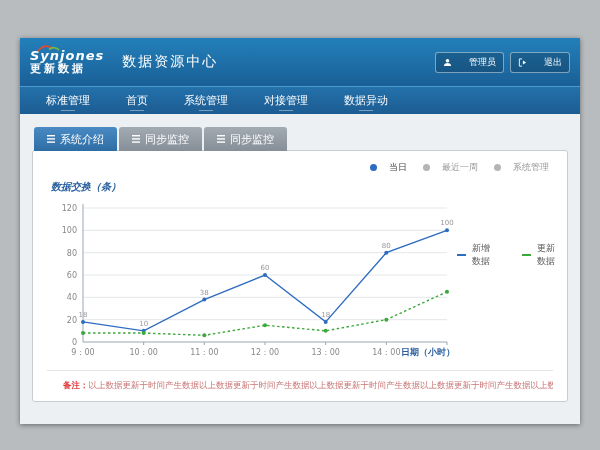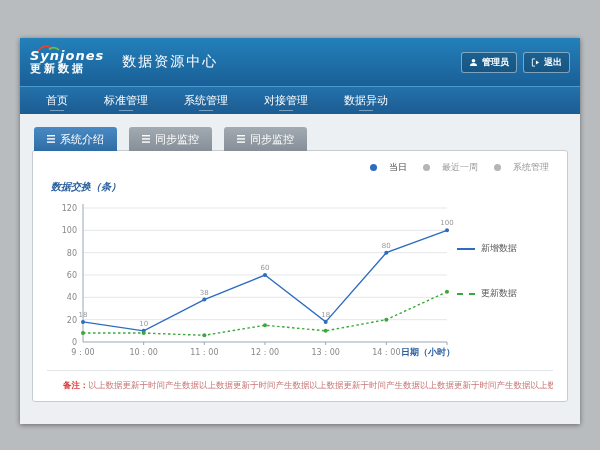--- a/index.html
+++ b/index.html
@@ -9,46 +9,46 @@
   .app{width:560px;height:386px;margin:38px auto 0;background:#edf0f2;box-shadow:0 1px 5px rgba(0,0,0,.45);display:flex;flex-direction:column;}
 
   
   .header{height:48px;background:linear-gradient(#2380ba,#1a5f97);display:flex;align-items:center;padding:0 10px;flex-shrink:0;}
   .logo{color:#fff;margin-right:14px;line-height:1.1;}
   .logo-top{position:relative;font-size:13px;font-weight:bold;font-style:italic;letter-spacing:1px;}
   .swoosh{position:absolute;top:-6px;left:6px;}
   .logo-bottom{font-size:11px;font-weight:bold;letter-spacing:3px;}
   .app-title{color:#fff;font-size:14px;letter-spacing:2px;margin-left:4px;}
   .hdr-spacer{flex:1;}
-  .hdr-btn{display:flex;align-items:center;gap:4px;background:rgba(0,0,0,.18);border:1px solid rgba(255,255,255,.45);border-radius:3px;color:#fff;font-size:9px;padding:3px 7px;margin-left:6px;cursor:pointer;font-weight:bold;}
+  .hdr-btn{display:flex;align-items:center;gap:17px;background:rgba(0,0,0,.18);border:1px solid rgba(255,255,255,.45);border-radius:3px;color:#fff;font-size:9px;padding:3px 7px;margin-left:6px;cursor:pointer;}
   .hdr-btn svg{display:block;}
 
   
   .nav{height:28px;background:linear-gradient(#2471ab,#1c5c92);border-top:1px solid #4a9ad0;display:flex;align-items:stretch;padding-left:8px;flex-shrink:0;}
   .nav-item{position:relative;color:#fff;font-size:11px;line-height:27px;padding:0 18px;cursor:pointer;}
   .nav-item::after{content:"";position:absolute;left:50%;transform:translateX(-50%);bottom:3px;width:14px;height:1px;background:rgba(255,255,255,.4);}
 
   
   .content{flex:1;padding:12px 12px 0;}
-  .tabs{display:flex;gap:12px;margin-left:2px;}
+  .tabs{display:flex;gap:2px;margin-left:2px;}
   .tab{height:24px;display:flex;align-items:center;gap:5px;padding:0 13px;color:#fff;font-size:11px;border-radius:3px 3px 0 0;background:linear-gradient(#a2aab2,#868f97);cursor:pointer;position:relative;top:1px;}
   .tab.active{background:linear-gradient(#4a8ac4,#2e6da4);z-index:2;}
   .tab svg{display:block;}
 
   .panel{background:#fff;border:1px solid #c7ccd1;border-radius:3px;height:252px;padding:8px 14px;overflow:hidden;}
 
   .legend-row{display:flex;justify-content:flex-end;gap:16px;font-size:9px;color:#999;padding:2px 4px 6px;}
   .pl-item{display:flex;align-items:center;gap:12px;cursor:pointer;}
   .pl-item.active{color:#444;}
   .pdot{width:7px;height:7px;border-radius:50%;background:#bbb;display:inline-block;}
 
   .ylabel{color:#2a5f9e;font-size:10px;font-weight:bold;margin:0 0 2px 4px;font-style:italic;}
 
   .chart-row{display:flex;align-items:flex-start;}
-  .series-legend{width:92px;padding-top:46px;display:flex;flex-direction:column;gap:32px;font-size:9px;color:#555;}
+  .series-legend{width:92px;padding-top:46px;display:flex;flex-direction:row;gap:32px;font-size:9px;color:#555;}
   .sl-item{display:flex;align-items:center;gap:6px;cursor:pointer;}
   .line-sample{display:inline-block;width:18px;height:0;border-top:2px solid #888;}
 
   .note{margin-top:4px;border-top:1px solid #e3e6e9;padding:9px 0 0 16px;font-size:8.5px;white-space:nowrap;overflow:hidden;}
   .note-label{color:#e03a3a;font-weight:bold;}
   .note-text{color:#c97676;}
 </style>
 </head>
 <body>
 
@@ -77,22 +77,22 @@
     <div class="hdr-btn">
       <svg width="9" height="9" viewBox="0 0 10 10">
         <path d="M4.5 1H1.5v8h3" stroke="#fff" stroke-width="1" fill="none"></path>
         <path d="M5.5 2.8 9 5 5.5 7.2z" fill="#fff"></path>
       </svg>
       <span>退出</span>
     </div>
   </div>
 
   <div class="nav">
+    <div class="nav-item">标准管理</div>
     <div class="nav-item">首页</div>
-    <div class="nav-item">标准管理</div>
     <div class="nav-item">系统管理</div>
     <div class="nav-item">对接管理</div>
     <div class="nav-item">数据异动</div>
   </div>
 
   <div class="content">
     <div class="tabs">
       <div class="tab active">
         <svg width="8" height="8" viewBox="0 0 8 8">
           <rect x="0" y="0" width="8" height="1.4" fill="#fff"></rect>

